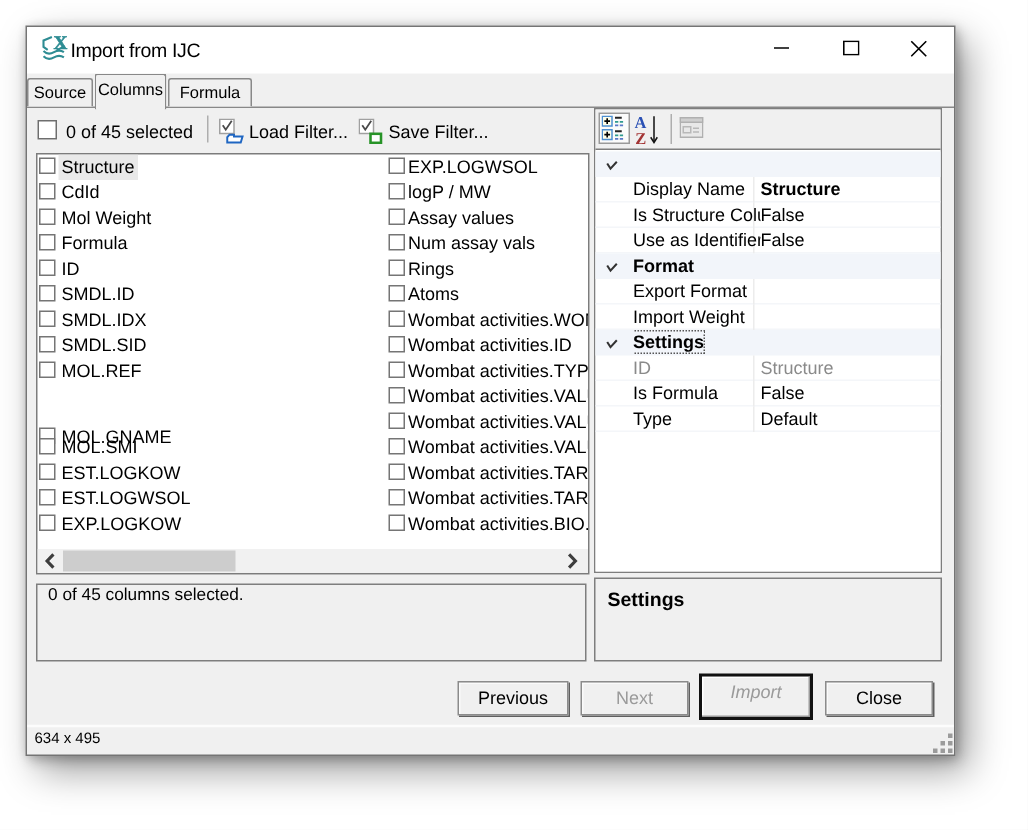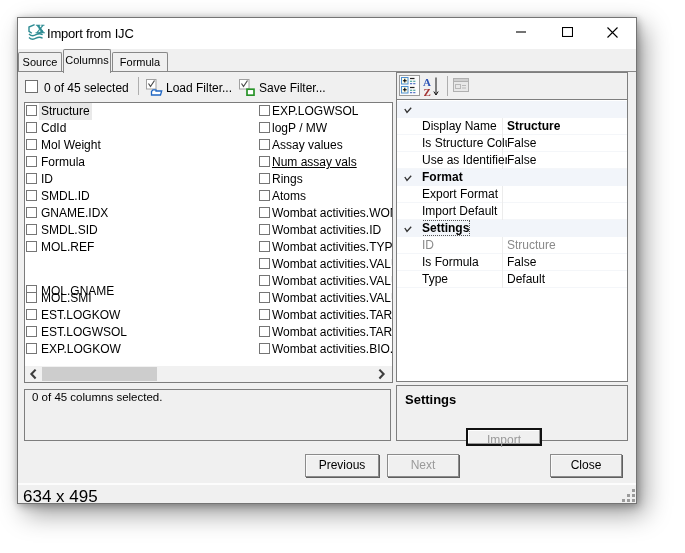--- a/index.html
+++ b/index.html
@@ -45,21 +45,21 @@
 .gitem { border-bottom:1px solid #f4f6f9; }
 .gitem .nc { position:absolute; left:0; top:0; width:106px; height:17px; border-right:1px solid #ececec; }
 
 .infobox { background:#f0f0f0; border:1px solid #7e7e7e; font-size:11px; }
 .btn { height:23px; background:#f0f0f0; border:1px solid #8b8b8b; box-shadow:1px 1px 0 #5f5f5f, inset 1px 1px 0 #fafafa;
   text-align:center; line-height:21px; font-size:12px; }
 .btn.dis { color:#9a9a9a; }
 .btn.def { border:2px solid #111; box-shadow: inset -1px -1px 0 #9a9a9a, inset 1px 1px 0 #ffffff; }
 
 .statline { left:0; top:465px; width:618px; height:1px; background:#e3e3e3; border-bottom:2px solid #fcfcfc; }
-.stattext { left:5px; top:469px; font-size:17px; }
+.stattext { left:5px; top:469px; font-size:10px; }
 .grip div { position:absolute; width:2.5px; height:2.5px; background:#9b9b9b; }
 </style>
 </head>
 <body>
 <div class="stage">
 <div class="dlg">
 
   <div class="titlebar"></div>
   <svg style="left:9px; top:4px;" width="18" height="21" viewBox="0 0 18 21">
     <g fill="none" stroke="#2e8c93" stroke-width="1.4">
@@ -126,41 +126,41 @@
 <div class="li" style="left:233px; top:34px; width:134px;">
           <span class="cbx"></span>
           <span class="lt" style="left:14px;">Assay values</span>
         </div>
 <div class="li" style="left:0px; top:51px; width:233px;">
           <span class="cbx"></span>
           <span class="lt">Formula</span>
         </div>
 <div class="li" style="left:233px; top:51px; width:134px;">
           <span class="cbx"></span>
-          <span class="lt" style="left:14px;text-decoration:underline;">Num assay vals</span>
+          <span class="lt" style="left:14px;">Num assay vals</span>
         </div>
 <div class="li" style="left:0px; top:68px; width:233px;">
           <span class="cbx"></span>
           <span class="lt">ID</span>
         </div>
 <div class="li" style="left:233px; top:68px; width:134px;">
           <span class="cbx"></span>
           <span class="lt" style="left:14px;">Rings</span>
         </div>
 <div class="li" style="left:0px; top:85px; width:233px;">
           <span class="cbx"></span>
           <span class="lt">SMDL.ID</span>
         </div>
 <div class="li" style="left:233px; top:85px; width:134px;">
           <span class="cbx"></span>
           <span class="lt" style="left:14px;">Atoms</span>
         </div>
 <div class="li" style="left:0px; top:102px; width:233px;">
           <span class="cbx"></span>
-          <span class="lt">GNAME.IDX</span>
+          <span class="lt">SMDL.IDX</span>
         </div>
 <div class="li" style="left:233px; top:102px; width:134px;">
           <span class="cbx"></span>
           <span class="lt" style="left:14px;">Wombat activities.WOMBAT</span>
         </div>
 <div class="li" style="left:0px; top:119px; width:233px;">
           <span class="cbx"></span>
           <span class="lt">SMDL.SID</span>
         </div>
 <div class="li" style="left:233px; top:119px; width:134px;">
@@ -286,21 +286,21 @@
             </svg>
             <span class="gname" style="width:200px;">Format</span>
           </div>
 <div class="grow gitem" style="top:86px;">
             <span class="nc"></span>
             <span class="gname" style="">Export Format</span>
             <span class="gval" style=""></span>
           </div>
 <div class="grow gitem" style="top:103px;">
             <span class="nc"></span>
-            <span class="gname" style="">Import Default</span>
+            <span class="gname" style="">Import Weight</span>
             <span class="gval" style=""></span>
           </div>
 <div class="grow gcat" style="top:120px;">
             <svg style="left:7px; top:6px; position:absolute;" width="8" height="7" viewBox="0 0 8 7">
               <path d="M0.8 2 L3 5.4 L7.2 0.8" fill="none" stroke="#333" stroke-width="1.35"></path>
             </svg>
             <span class="gname" style="width:200px;"><span style="outline:1px dotted #555;">Settings</span></span>
           </div>
 <div class="grow gitem" style="top:137px;">
             <span class="nc"></span>
@@ -322,21 +322,21 @@
 
   <div class="infobox" style="left:6px; top:371px; width:367px; height:52px;">
     <div style="left:7px; top:1px; font-size:11.5px;">0 of 45 columns selected.</div>
   </div>
   <div class="infobox" style="left:378px; top:367px; width:232px; height:56px;">
     <div style="left:8px; top:6px; font-weight:bold; font-size:13px;">Settings</div>
   </div>
 
   <div class="btn" style="left:287px; top:436px; width:74px;">Previous</div>
   <div class="btn dis" style="left:369px; top:436px; width:72px;">Next</div>
-  <div class="btn dis def" style="left:448px; top:410px; width:76px; height:18px; line-height:20px;">Import</div>
+  <div class="btn dis def" style="left:448px; top:431px; width:76px; height:31px; line-height:20px;font-style:italic;">Import</div>
   <div class="btn" style="left:532px; top:436px; width:72px;">Close</div>
 
   <div class="statline"></div>
   <div class="stattext">634 x 495</div>
   <div class="grip">
     <div style="left:614px; top:471px;"></div>
     <div style="left:609px; top:476px;"></div>
         <div style="left:614px; top:476px;"></div>
     <div style="left:604px; top:481px;"></div>
         <div style="left:609px; top:481px;"></div>

